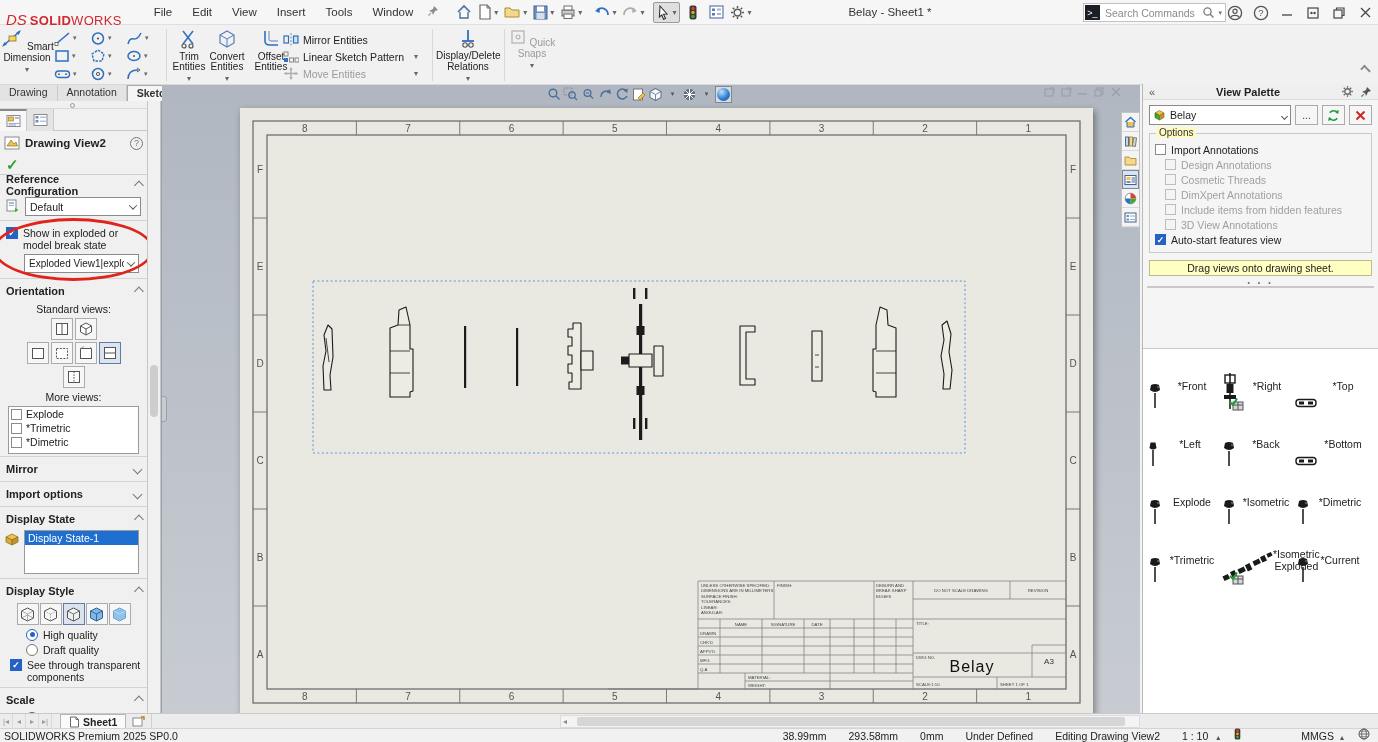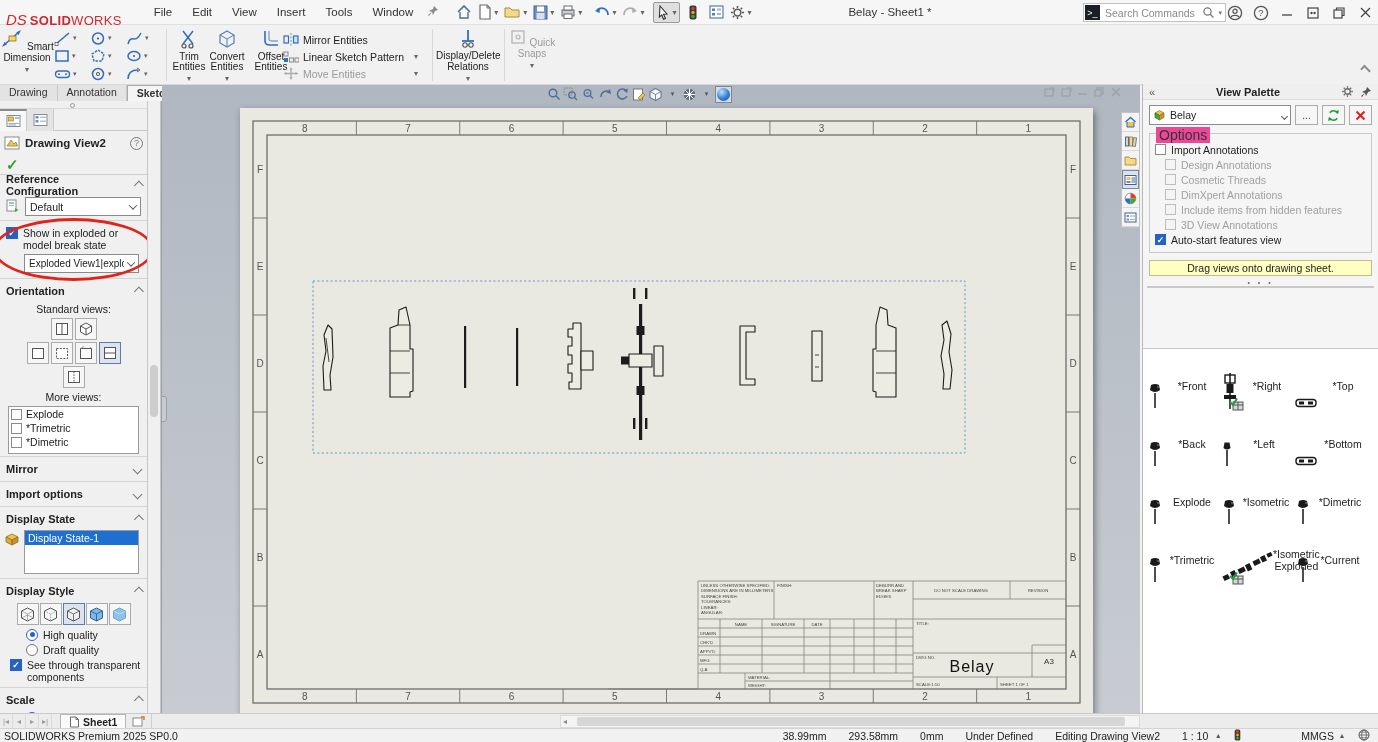--- a/index.html
+++ b/index.html
@@ -132,41 +132,41 @@
   .panel-splitter { position:absolute; left:161px; top:101px; width:1px; height:612px; background:#9aa0a8; }
 
   
   .view-palette { position:absolute; left:1142px; top:84px; width:236px; height:629px; background:#f5f5f5; border-left:1px solid #b9b9b9; }
   .vp-header { height:16px; display:flex; align-items:center; background:#efefef; border-bottom:1px solid #dcdcdc; padding:0 6px; }
   .vp-header .ht { flex:1; text-align:center; font-weight:bold; font-size:11px; }
   .vp-toprow { display:flex; align-items:center; padding:5px 6px 4px; gap:4px; }
   .vp-combo { flex:1; height:20px; background:#fff; border:1px solid #8a8a8a; display:flex; align-items:center; padding:0 3px; font-size:10.5px; }
   .vp-btn { width:23px; height:20px; background:#f6f6f6; border:1px solid #ababab; display:flex; align-items:center; justify-content:center; font-size:10px; color:#444; }
   .groupbox { margin:4px 6px 0; border:1px solid #c9c9c9; position:relative; padding:8px 5px 5px; }
-  .groupbox .gb-label { position:absolute; top:-7px; left:6px; background:#ec4899; padding:0 3px; font-size:14px; color:#333; }
+  .groupbox .gb-label { position:absolute; top:-7px; left:6px; background:#fef9c3; padding:0 3px; font-size:10px; color:#333; }
   .opt-row { display:flex; align-items:center; padding:1.5px 0; font-size:10.5px; }
   .opt-row .cb { width:11px; height:11px; margin-right:5px; }
   .opt-row.disabled { color:#a0a0a0; padding-left:10px; }
   .vp-hint { margin:7px 6px 0; background:#ffffc2; border:1px solid #bcbc8e; text-align:center; font-size:10.5px; padding:1px 0; }
   .vp-split { text-align:center; color:#6e6e6e; font-size:7px; letter-spacing:3px; border-bottom:2px double #c9c9c9; margin:3px 4px 0; }
   .vp-views { position:absolute; left:0; right:0; top:264px; bottom:0; background:#fff; border-top:1px solid #c9c9c9; display:flex; flex-wrap:wrap; align-content:flex-start; padding:8px 4px; }
   .pv { width:74px; display:flex; align-items:center; margin-bottom:6px; }
   .pv-glyph { height:52px; display:flex; align-items:flex-end; justify-content:center; position:relative; }
   .pv-badge { position:absolute; left:8px; bottom:-4px; }
   .pv-label { font-size:10.5px; color:#222; text-align:center; line-height:12px; margin-top:6px; width:70px; }
 
   
   .sheettab-row { position:absolute; left:0; top:713px; width:1378px; height:15px; background:#ececec; border-top:1px solid #c9c9c9; display:flex; align-items:center; }
   .nav-btn { width:13px; height:14px; display:flex; align-items:center; justify-content:center; color:#9a9a9a; font-size:8px; border-right:1px solid #dadada; }
   .sheet-tab { display:flex; align-items:center; height:15px; background:#fafafa; border:1px solid #b5b5b5; border-bottom:none; padding:0 8px; font-weight:bold; font-size:10.5px; margin-left:8px; }
   .addsheet-tab { width:26px; height:15px; display:flex; align-items:center; justify-content:center; border-right:1px solid #d0d0d0; }
   .hscroll { position:absolute; left:560px; top:1px; width:580px; height:13px; background:#f4f4f4; border:1px solid #dcdcdc; }
   .hscroll .harr { position:absolute; left:2px; top:1px; color:#8a8a8a; font-size:8px; }
   .hscroll .hthumb { position:absolute; left:16px; top:1px; width:548px; height:9px; background:#d6d6d6; border-radius:2px; }
-  .statusbar { position:absolute; left:0; top:728px; width:1378px; height:14px; background:#f1f1f1; border-top:1px solid #d4d4d4; display:flex; align-items:center; font-size:10.5px; color:#222; }
+  .statusbar { position:absolute; left:0; top:728px; width:1378px; height:14px; background:#f1f1f1; border-top:1px solid #d4d4d4; display:flex; align-items:flex-end; font-size:10.5px; color:#222; }
   .sb-left { margin-left:4px; }
   .sb-spacer { flex:1; }
   .sb-item { margin-right:22px; white-space:nowrap; }
   .caret { font-size:8px; color:#555; margin-right:14px; }
 </style>
 </head>
 <body>
 
 <div id="app">
 
@@ -1110,36 +1110,36 @@
             <svg width="22" height="12" viewBox="0 0 22 12">
               <rect x="1" y="2.5" width="20" height="7" rx="3" fill="none" stroke="#1a1a1a" stroke-width="1.4"></rect>
               <rect x="4" y="4.5" width="5" height="3" fill="#1a1a1a"></rect>
               <rect x="13" y="4.5" width="5" height="3" fill="#1a1a1a"></rect>
             </svg>
           </div>
           <div class="pv-label">*Top</div>
         </div>
         <div class="pv">
           <div class="pv-glyph">
+            <svg width="12" height="26" viewBox="0 0 12 26">
+              <line x1="6" y1="9" x2="6" y2="25" stroke="#222" stroke-width="1.6"></line>
+              <path d="M3.5 1.5 H8.5 L9.5 7 Q6 10 2.5 7 Z" fill="#1a1a1a"></path>
+            </svg>
+          </div>
+          <div class="pv-label">*Left</div>
+        </div>
+        <div class="pv">
+          <div class="pv-glyph">
             <svg width="16" height="26" viewBox="0 0 16 26">
               <line x1="8" y1="10" x2="8" y2="25" stroke="#222" stroke-width="1.6"></line>
               <path d="M4 2 Q8 0 12 2 L13 7 Q8 11 3 7 Z" fill="#1a1a1a"></path>
               <circle cx="11" cy="4" r="1.2" fill="#555"></circle>
             </svg>
           </div>
           <div class="pv-label">*Back</div>
-        </div>
-        <div class="pv">
-          <div class="pv-glyph">
-            <svg width="12" height="26" viewBox="0 0 12 26">
-              <line x1="6" y1="9" x2="6" y2="25" stroke="#222" stroke-width="1.6"></line>
-              <path d="M3.5 1.5 H8.5 L9.5 7 Q6 10 2.5 7 Z" fill="#1a1a1a"></path>
-            </svg>
-          </div>
-          <div class="pv-label">*Left</div>
         </div>
         <div class="pv">
           <div class="pv-glyph">
             <svg width="22" height="12" viewBox="0 0 22 12">
               <rect x="1" y="2.5" width="20" height="7" rx="3" fill="none" stroke="#1a1a1a" stroke-width="1.4"></rect>
               <rect x="4" y="4.5" width="5" height="3" fill="#1a1a1a"></rect>
               <rect x="13" y="4.5" width="5" height="3" fill="#1a1a1a"></rect>
             </svg>
           </div>
           <div class="pv-label">*Bottom</div>

